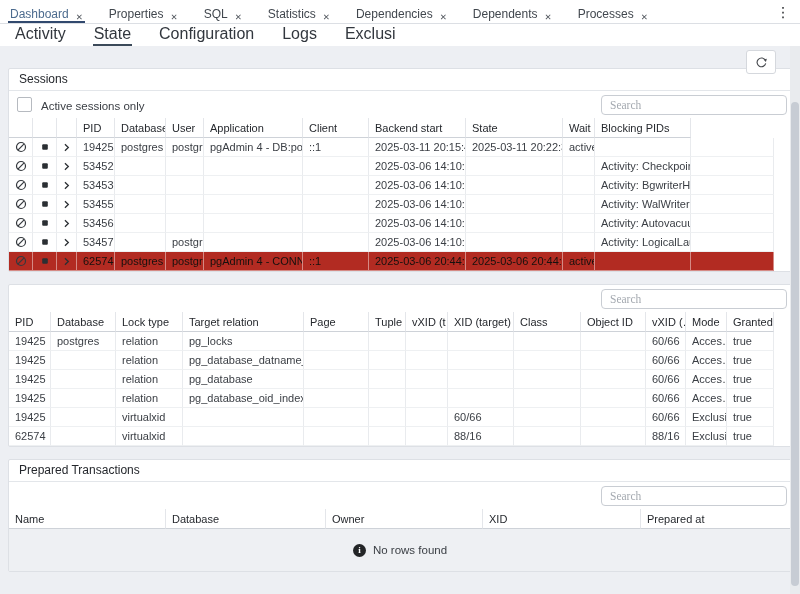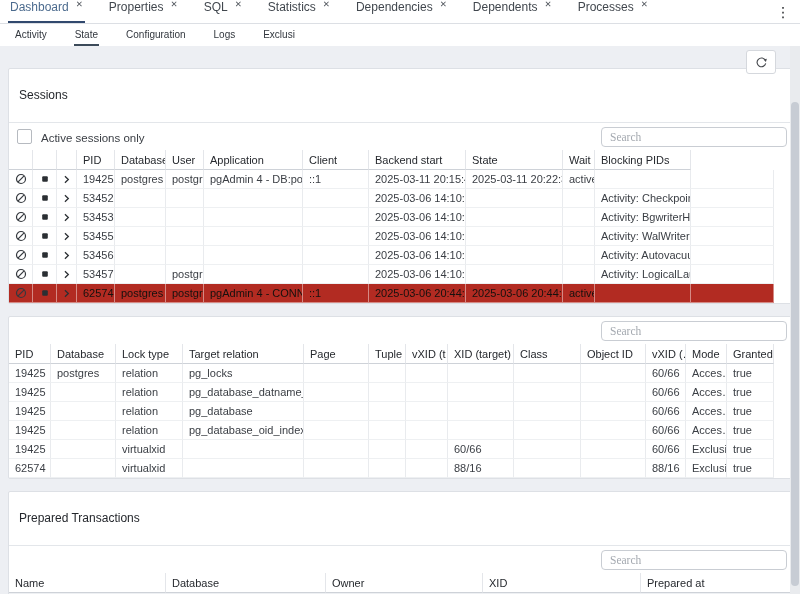--- a/index.html
+++ b/index.html
@@ -4,33 +4,33 @@
 <style>
   html,body{margin:0;padding:0;}
   body{
     width:800px;height:594px;overflow:hidden;position:relative;
     font-family:"Liberation Sans",sans-serif;background:#fff;
     -webkit-font-smoothing:antialiased;
   }
   
   .tabbar1{height:23px;display:flex;align-items:center;padding:0 8px;border-bottom:1px solid #dcdfe4;background:#fff;}
   .mtabs{display:flex;height:100%;gap:22px;}
-  .mtab{display:flex;align-items:flex-start;gap:7px;height:100%;padding:0 2px;font-size:12px;color:#41474e;box-sizing:border-box;border-bottom:2px solid transparent;cursor:pointer;}
+  .mtab{display:flex;align-items:flex-end;gap:7px;height:100%;padding:0 2px;font-size:12px;color:#41474e;box-sizing:border-box;border-bottom:2px solid transparent;cursor:pointer;}
   .mtab.active{color:#4c6b8e;border-bottom-color:#31496e;}
   .mtab .close{font-size:8.5px;color:#52575e;line-height:1;}
   .kebab{margin-left:auto;color:#222428;font-size:14px;line-height:1;padding:0 2px;cursor:pointer;}
   .tabbar2{height:22px;display:flex;padding:0 14px;gap:26px;border-bottom:1px solid #dcdfe4;background:#fff;}
-  .stab{display:flex;align-items:center;height:100%;padding:0 1px;font-size:10px;color:#32373e;box-sizing:border-box;border-bottom:2px solid transparent;cursor:pointer;}
+  .stab{display:flex;align-items:center;height:100%;padding:0 1px;font-size:16px;color:#32373e;box-sizing:border-box;border-bottom:2px solid transparent;cursor:pointer;}
   .stab.active{border-bottom-color:#3c4a59;}
   
   .content{position:absolute;top:46px;left:0;right:0;bottom:0;background:#edeff3;padding:0 8px;box-sizing:border-box;}
   .refresh-row{height:22px;position:relative;}
   .refresh-btn{position:absolute;right:16px;top:4px;width:28px;height:22px;background:#fff;border:1px solid #d5d8dd;border-radius:3px;display:flex;align-items:center;justify-content:center;cursor:pointer;z-index:2;}
   .panel{background:#fff;border:1px solid #dde0e5;border-radius:2px;margin-bottom:12px;}
-  .panel-title{height:21px;line-height:21px;padding:16px 10px;font-size:12px;color:#24272c;border-bottom:1px solid #e3e6ea;}
+  .panel-title{height:21px;line-height:21px;padding:0 10px;font-size:12px;color:#24272c;border-bottom:1px solid #e3e6ea;}
   .controls{display:flex;align-items:center;justify-content:space-between;padding:3px 4px 3px 8px;height:21px;}
   .controls.right{justify-content:flex-end;}
   .chk-wrap{display:flex;align-items:flex-end;gap:9px;font-size:11.5px;color:#3a3e44;}
   .checkbox{width:13px;height:13px;border:1px solid #b6bac0;border-radius:2px;background:#fff;display:inline-block;}
   .search input{width:168px;height:18px;border:1px solid #c9cdd3;border-radius:4px;padding:0 8px;font-size:11.5px;color:#333;font-family:Liberation Serif, serif;outline:none;}
   .search input::placeholder{color:#a4a9b0;}
   
   .grid{width:calc(100% - 17px);font-size:11px;color:#3a3e44;}
   .grid .tr{display:grid;height:19px;}
   .grid .tr.thead{height:20px;color:#26292e;}

